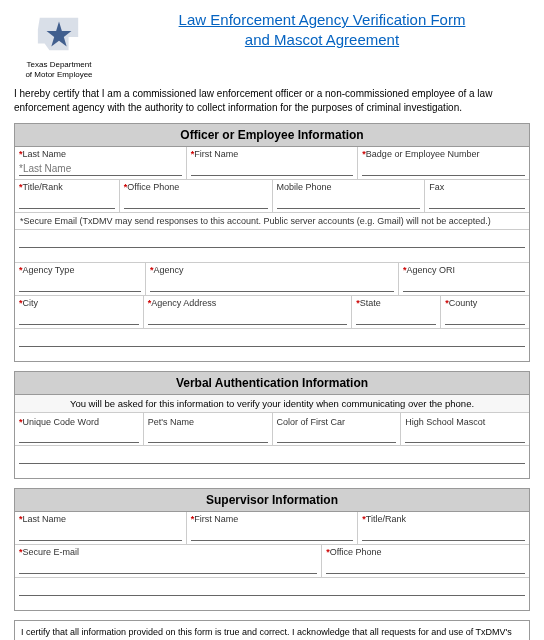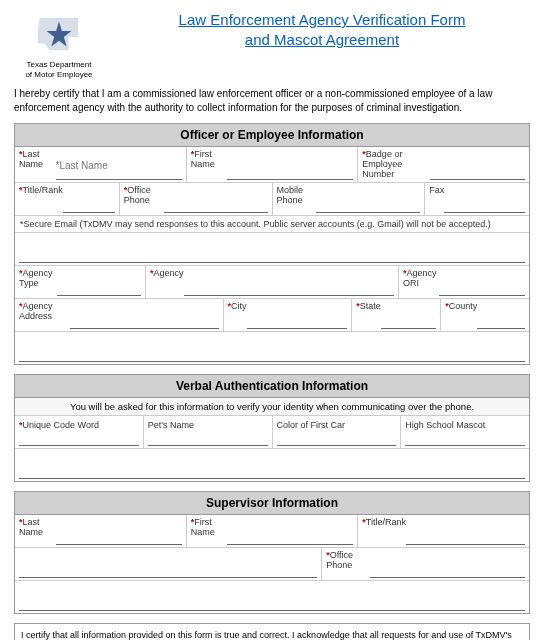--- a/index.html
+++ b/index.html
@@ -84,21 +84,21 @@
     }
     .form-row:last-child {
       border-bottom: none;
     }
     .form-cell {
       flex: 1;
       border-right: 1px solid #ccc;
       padding: 2px 4px;
       min-height: 32px;
       display: flex;
-      flex-direction: row;
+      flex-direction: column;
       justify-content: flex-start;
     }
     .form-cell:last-child {
       border-right: none;
     }
     .field-label {
       font-size: 9px;
       color: #333;
       margin-bottom: 1px;
     }
@@ -251,29 +251,29 @@
     </div>
     <div class="form-cell w-15">
       <span class="field-label">
         <span class="required">*</span>Agency ORI
       </span>
       <input class="field-input" type="text" value="" style="">
     </div>
   </div>
 
   <div class="form-row">
+    <div class="form-cell w-15">
+      <span class="field-label">
+        <span class="required">*</span>City
+      </span>
+      <input class="field-input" type="text" value="" style="">
+    </div>
     <div class="form-cell w-25">
       <span class="field-label">
         <span class="required">*</span>Agency Address
-      </span>
-      <input class="field-input" type="text" value="" style="">
-    </div>
-    <div class="form-cell w-15">
-      <span class="field-label">
-        <span class="required">*</span>City
       </span>
       <input class="field-input" type="text" value="" style="">
     </div>
     <div class="form-cell w-1">
       <span class="field-label">
         <span class="required">*</span>State
       </span>
       <input class="field-input" type="text" value="" style="">
     </div>
     <div class="form-cell w-1">
@@ -341,20 +341,23 @@
     <div class="form-cell w-2">
       <span class="field-label">
         <span class="required">*</span>Title/Rank
       </span>
       <input class="field-input" type="text" value="" style="">
     </div>
   </div>
 
   <div class="form-row">
     <div class="form-cell w-3">
+      <span class="field-label">
+        <span class="required">*</span>Secure E-mail
+      </span>
       <input class="field-input" type="text" value="" style="">
     </div>
     <div class="form-cell w-2">
       <span class="field-label">
         <span class="required">*</span>Office Phone
       </span>
       <input class="field-input" type="text" value="" style="">
     </div>
   </div>
 

